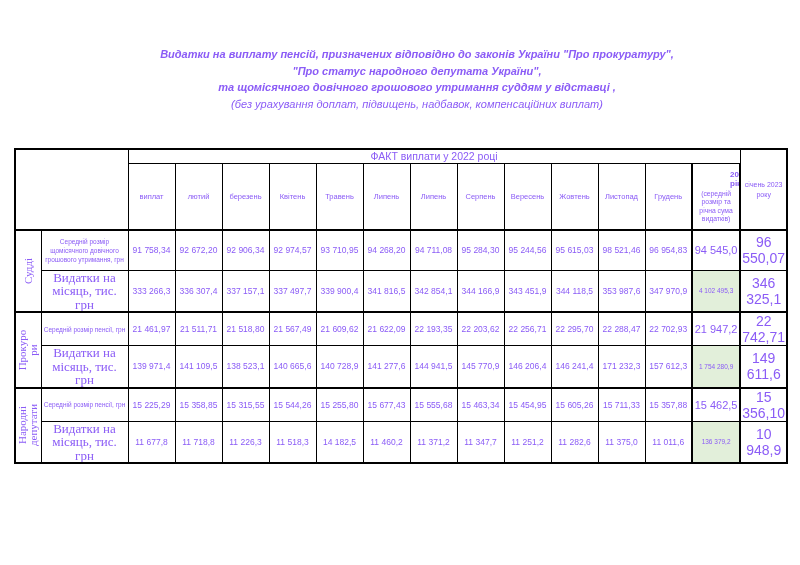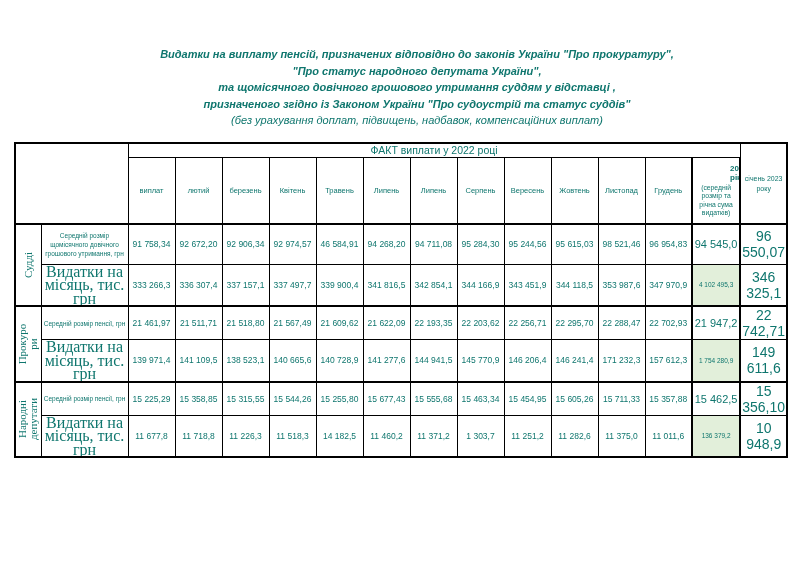--- a/index.html
+++ b/index.html
@@ -1,29 +1,29 @@
 <!DOCTYPE html>
 <html><head>
 <meta charset="utf-8">
 <style>
   html,body { margin:0; padding:0; background:#fff; }
   .page {
     position:relative; width:800px; height:565px; background:#ffffff;
-    font-family:"Liberation Sans", sans-serif; color:#0f766e; overflow:hidden;
+    font-family:"Liberation Sans", sans-serif; color:#8b5cf6; overflow:hidden;
   }
   
   .title-block {
     position:absolute; top:46px; left:34px; width:766px;
     text-align:center; font-style:italic; font-weight:bold;
     font-size:11px; line-height:16.5px;
   }
   .title-line.last { font-weight:normal; }
   
   table.report {
-    position:absolute; left:14px; top:142px; width:772px;
+    position:absolute; left:14px; top:148px; width:772px;
     border-collapse:collapse; table-layout:fixed;
     border:2px solid #000;
   }
   table.report th, table.report td {
     border:1px solid #000; padding:0; overflow:hidden;
     text-align:center; vertical-align:middle;
     font-weight:normal;
   }
   th.fact-header { height:13px; font-size:10.5px; font-weight:bold; line-height:13px; }
   tr.month-row th { height:65px; }
@@ -36,35 +36,34 @@
   tbody tr.group-start td { border-top-width:2px; }
   td.group-cell { position:relative; border-right-width:1px; }
   td.group-cell .vert {
     position:absolute; left:50%; top:50%;
     transform:translate(-50%,-50%) rotate(-90deg);
     font-family:"Liberation Serif", serif; font-size:11px; line-height:11px;
     white-space:nowrap; text-align:center;
   }
   td.row-label { border-right-width:2px; }
   td.row-label.small { font-size:6.5px; line-height:9px; padding:0 2px; }
-  td.row-label.serif { font-family:"Liberation Serif", serif; font-size:16px; line-height:13.5px; }
+  td.row-label.serif { font-family:"Liberation Serif", serif; font-size:13px; line-height:13.5px; }
   td.value-cell { font-size:8.5px; }
   td.summary-cell { font-weight:bold; font-size:11px; }
   td.summary-cell.green { font-size:6.5px; }
   td.next-cell { font-size:14px; }
 </style>
 </head>
 <body>
 
 <div class="page">
   <div class="title-block">
       <div class="title-line">Видатки на виплату пенсій, призначених відповідно до законів України "Про прокуратуру",</div>
       <div class="title-line">"Про статус народного депутата України",</div>
       <div class="title-line">та щомісячного довічного грошового утримання суддям у відставці ,</div>
-      <div class="title-line">призначеного згідно із Законом України "Про судоустрій та статус суддів"</div>
       <div class="title-line last">(без урахування доплат, підвищень, надбавок, компенсаційних виплат)</div>
     </div>
   <table class="report">
     <colgroup>
         <col style="width: 26px;">
         <col style="width: 87px;">
         <col style="width: 47px;">
         <col style="width: 47px;">
         <col style="width: 47px;">
         <col style="width: 47px;">
@@ -107,21 +106,21 @@
     <tbody>
         <tr class="group-start" style="height: 40px;">
           <td class="group-cell" rowspan="2">
             <div class="vert"><span>Судді</span></div>
           </td>
           <td class="row-label small">Середній розмір щомісячного довічного грошового утримання, грн</td>
           <td class="value-cell">91 758,34</td>
           <td class="value-cell">92 672,20</td>
           <td class="value-cell">92 906,34</td>
           <td class="value-cell">92 974,57</td>
-          <td class="value-cell">46 584,91</td>
+          <td class="value-cell">93 710,95</td>
           <td class="value-cell">94 268,20</td>
           <td class="value-cell">94 711,08</td>
           <td class="value-cell">95 284,30</td>
           <td class="value-cell">95 244,56</td>
           <td class="value-cell">95 615,03</td>
           <td class="value-cell">98 521,46</td>
           <td class="value-cell">96 954,83</td>
           <td class="value-cell summary-cell sumcol">94 545,0</td>
           <td class="next-cell">96 550,07</td>
         </tr>
@@ -201,21 +200,21 @@
         </tr>
         <tr style="height: 28px;">
           <td class="row-label serif">Видатки на місяць, тис. грн</td>
           <td class="value-cell">11 677,8</td>
           <td class="value-cell">11 718,8</td>
           <td class="value-cell">11 226,3</td>
           <td class="value-cell">11 518,3</td>
           <td class="value-cell">14 182,5</td>
           <td class="value-cell">11 460,2</td>
           <td class="value-cell">11 371,2</td>
-          <td class="value-cell">1 303,7</td>
+          <td class="value-cell">11 347,7</td>
           <td class="value-cell">11 251,2</td>
           <td class="value-cell">11 282,6</td>
           <td class="value-cell">11 375,0</td>
           <td class="value-cell">11 011,6</td>
           <td class="value-cell summary-cell sumcol green" style="background: rgb(226, 239, 218);">136 379,2</td>
           <td class="next-cell">10 948,9</td>
         </tr>
       </tbody>
   </table>
 </div>

